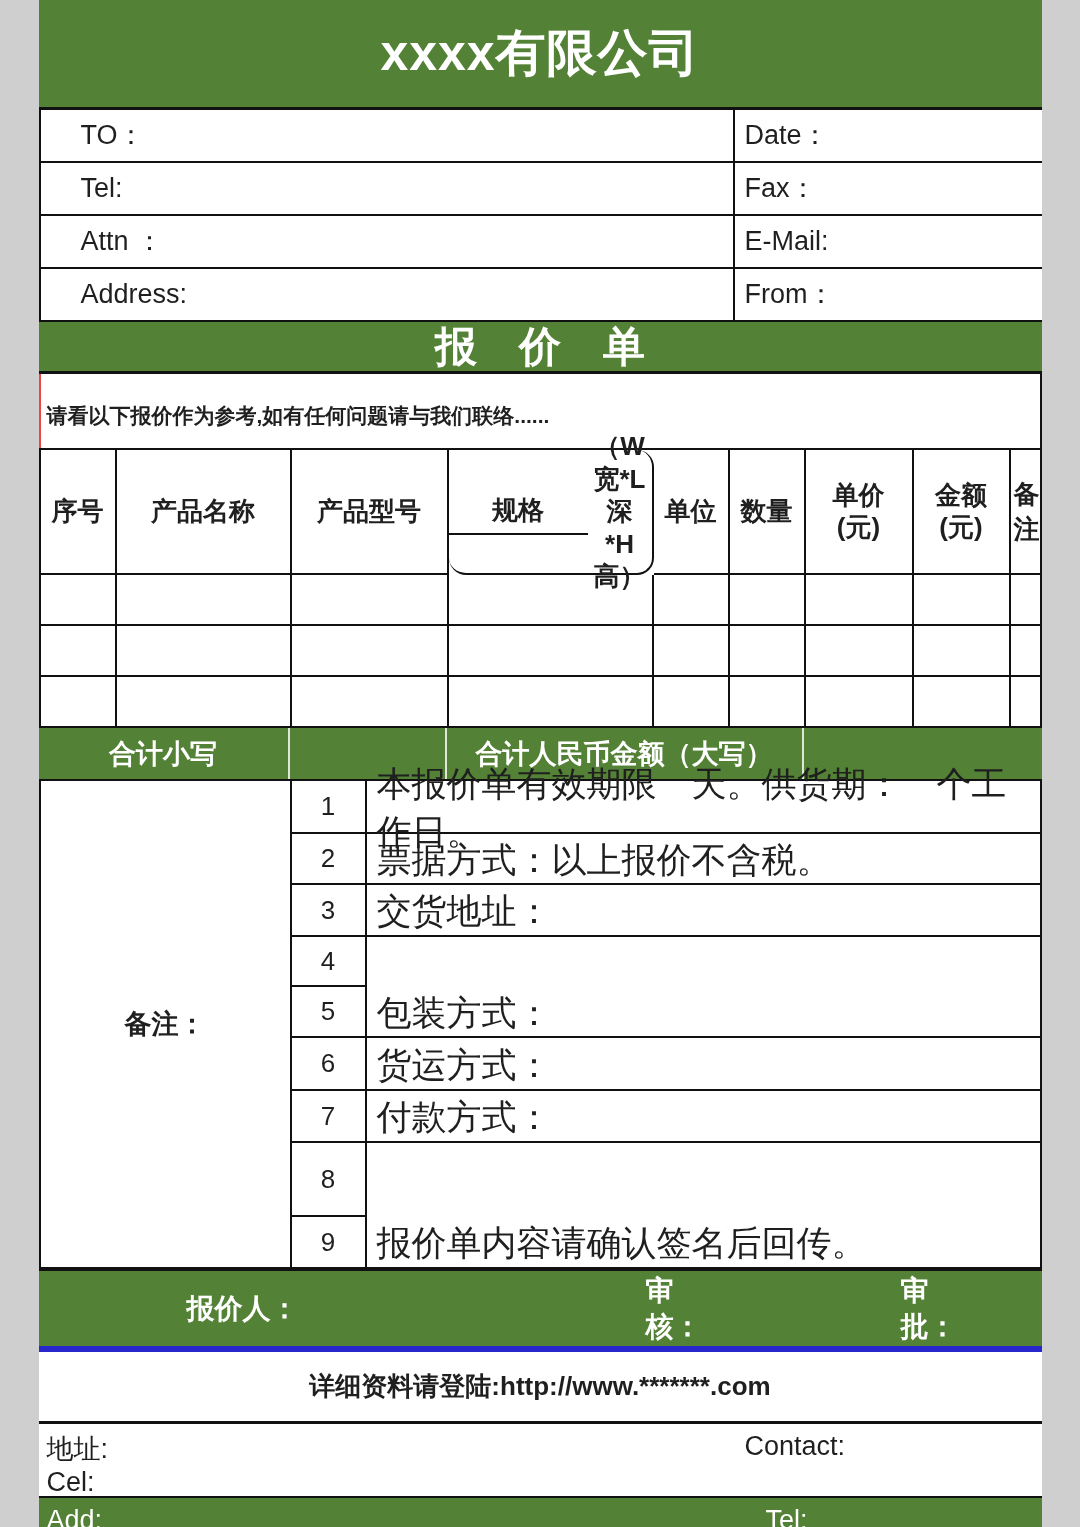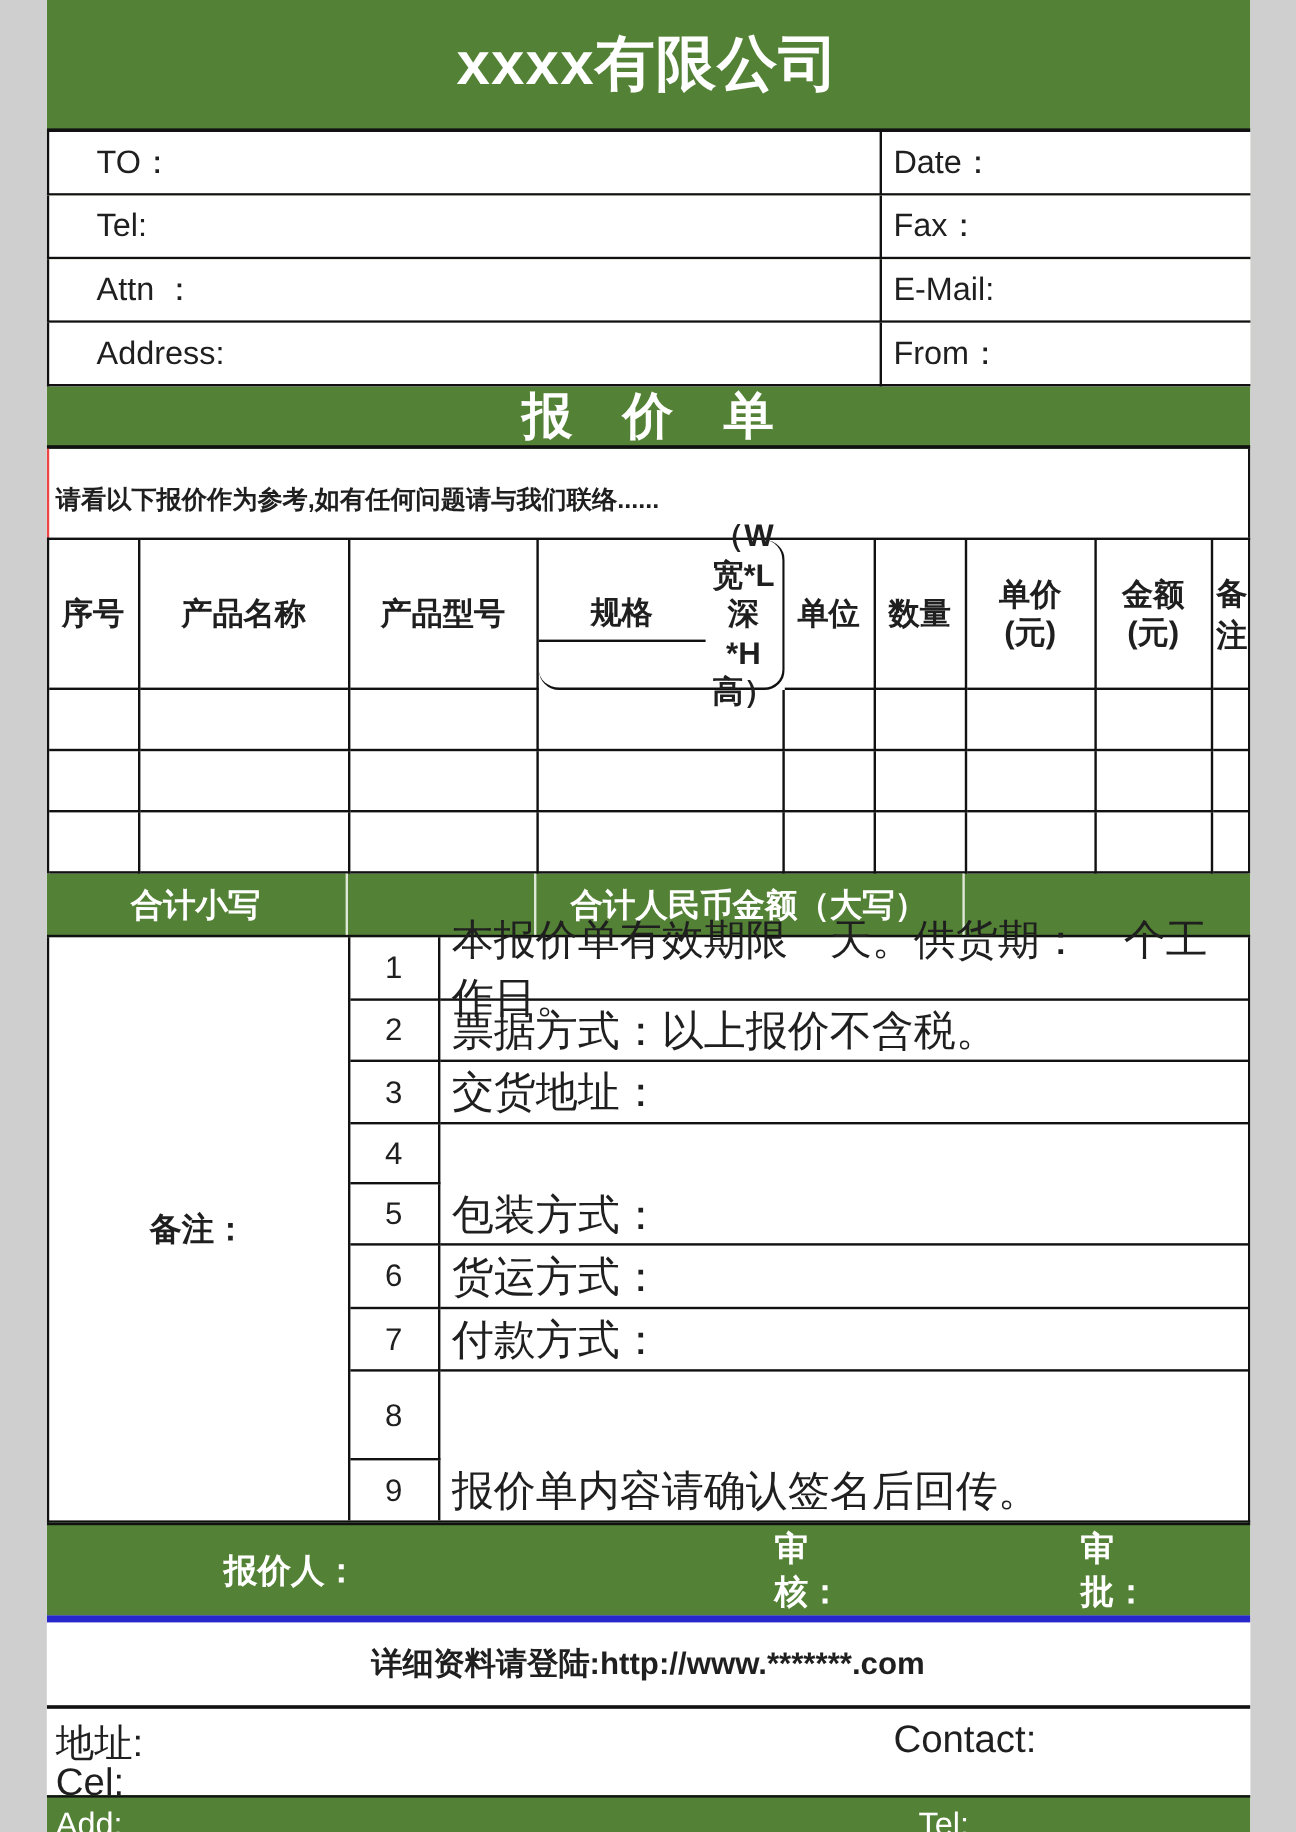--- a/index.html
+++ b/index.html
@@ -63,21 +63,21 @@
   
   .sig { position:relative; height:77px; background:#538135; border-top:2px solid #111; color:#fff; font-weight:bold; font-size:28px; }
   .sig .quoter { position:absolute; left:0; top:50%; transform:translateY(-50%); width:408px; text-align:center; }
   .sig .narrow { position:absolute; top:50%; transform:translateY(-50%); width:66px; text-align:left; line-height:36px; word-break:break-all; }
   .sig .reviewer { left:607px; }
   .sig .approver { left:862px; }
   .blue-line { height:6px; background:#2727cc; }
   
   .website { height:69px; display:flex; align-items:center; justify-content:center; font-size:26px; font-weight:600; }
   
-  .contact { position:relative; height:75px; border-top:3px solid #111; font-size:32px; font-weight:500; }
+  .contact { position:relative; height:75px; border-top:3px solid #111; font-size:27px; font-weight:500; }
   .contact .addr { position:absolute; left:8px; top:7px; }
   .contact .con  { position:absolute; left:706px; top:7px; }
   .contact .cel  { position:absolute; left:8px; top:43px; }
   
   .bottom-bar { position:relative; height:35px; background:#538135; border-top:2px solid #111; color:#fff; font-size:27px; font-weight:500; overflow:hidden; }
   .bottom-bar .add { position:absolute; left:8px; top:7px; }
   .bottom-bar .tel { position:absolute; left:727px; top:7px; }
 </style>
 </head>
 <body>

